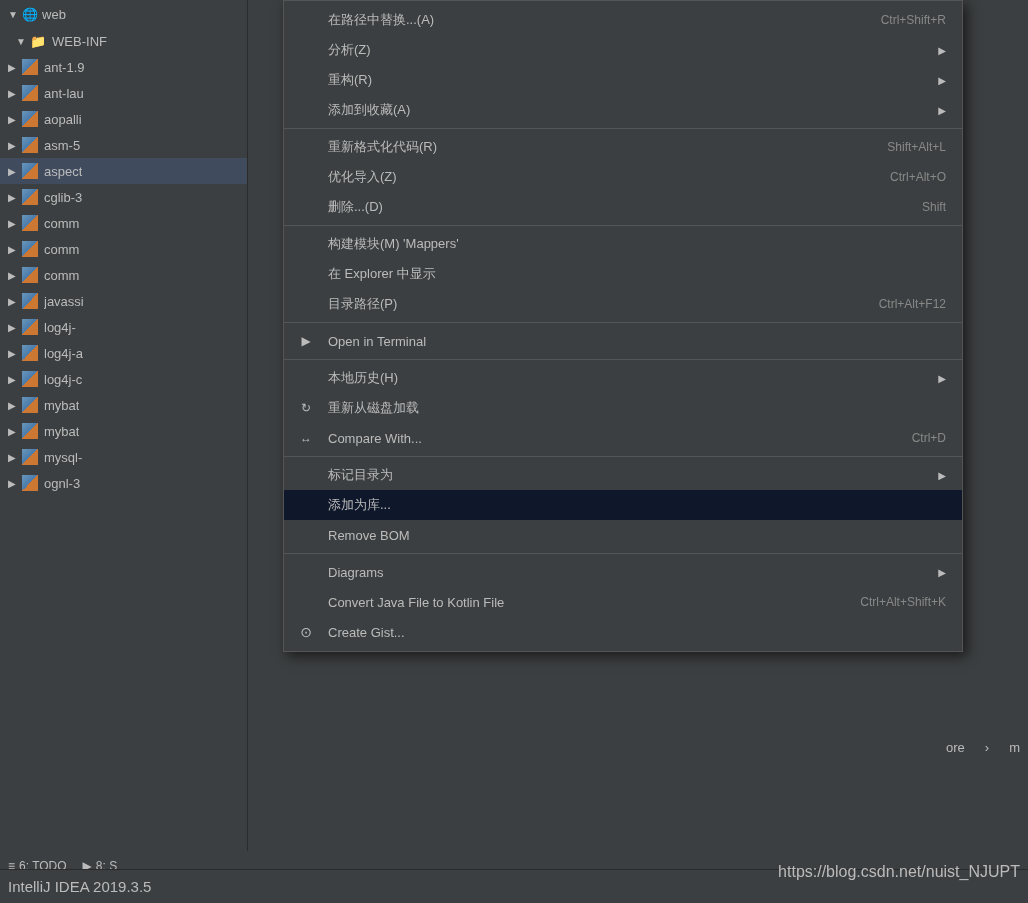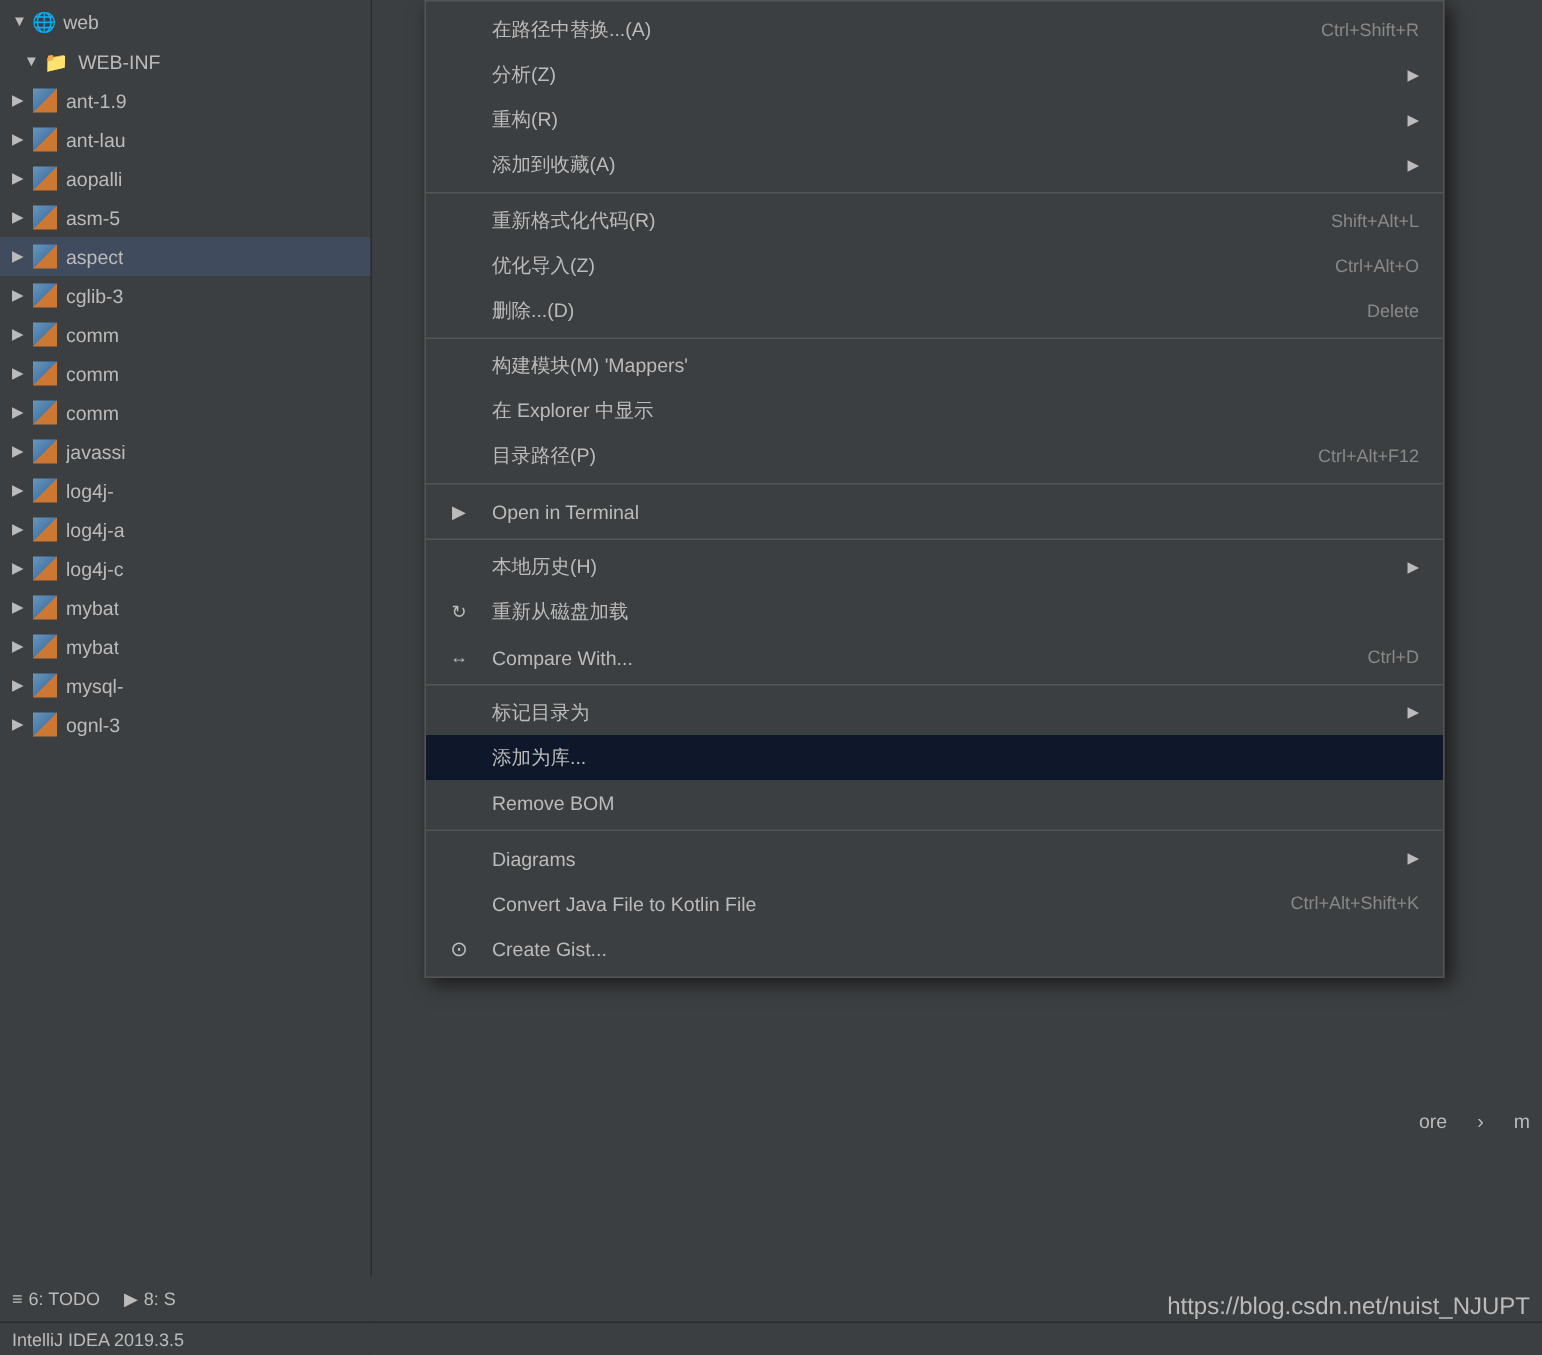--- a/index.html
+++ b/index.html
@@ -112,28 +112,28 @@
     .web-inf-header .name {
       color: #bbbbbb;
     }
 
     
     .status-bar {
       position: absolute;
       bottom: 0;
       left: 0;
       width: 1028px;
-      height: 22px;
+      height: 34px;
       background-color: #3c3f41;
       border-top: 1px solid #2b2b2b;
       display: flex;
       align-items: center;
       padding: 0 8px;
       color: #bbbbbb;
-      font-size: 12px;
+      font-size: 15px;
     }
 
     
     .context-menu {
       position: absolute;
       left: 248px;
       top: 0;
       width: 680px;
       background-color: #3c3f41;
       border: 1px solid #555555;
@@ -355,21 +355,21 @@
     <span class="shortcut">Shift+Alt+L</span>
   </div>
 
   <div class="menu-item">
     <span class="label">优化导入(Z)</span>
     <span class="shortcut">Ctrl+Alt+O</span>
   </div>
 
   <div class="menu-item">
     <span class="label">删除...(D)</span>
-    <span class="shortcut">Delete</span>
+    <span class="shortcut">Shift</span>
   </div>
 
   <div class="menu-separator"></div>
 
   <div class="menu-item">
     <span class="label">构建模块(M) 'Mappers'</span>
   </div>
 
   <div class="menu-item">
     <span class="label">在 Explorer 中显示</span>

